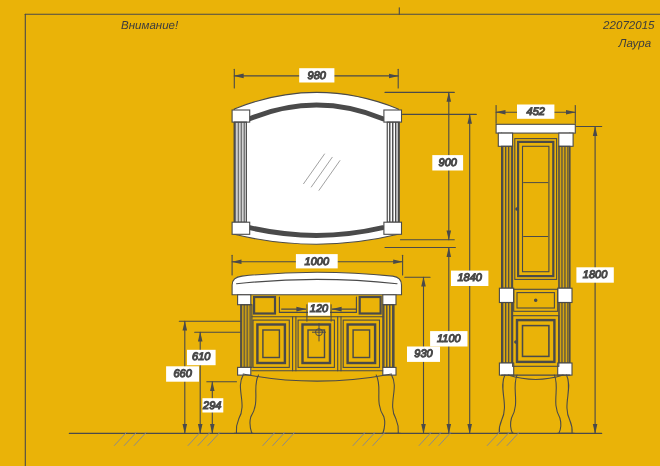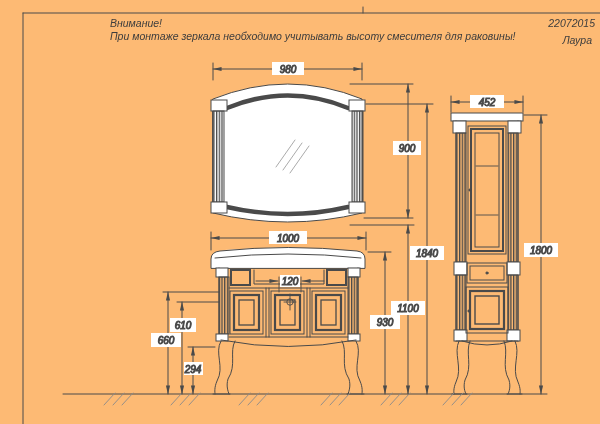--- a/index.html
+++ b/index.html
@@ -1,28 +1,27 @@
 <!DOCTYPE html>
 <html><head>
 <meta charset="utf-8">
 <style>
   html,body{margin:0;padding:0;background:#fff;}
-  .page{position:relative;width:600px;height:424px;background:#fdba74;overflow:hidden;
+  .page{position:relative;width:600px;height:424px;background:#eab308;overflow:hidden;
         font-family:"Liberation Sans",sans-serif;color:#3d3d3d;}
   .hdr{position:absolute;font-style:italic;font-size:10.5px;line-height:12px;color:#3d3d3d;white-space:nowrap;}
   .hdr.right{text-align:right;}
   svg text{font-family:"Liberation Sans",sans-serif;font-style:italic;font-size:10px;fill:#3d3d3d;}
 </style>
 </head>
 <body>
 
 <div class="page">
 
   <div class="hdr" style="left:110px;top:17px;">Внимание!</div>
-  <div class="hdr" style="left:110px;top:30px;">При монтаже зеркала необходимо учитывать высоту смесителя для раковины!</div>
   <div class="hdr right" style="right:5px;top:17px;">22072015</div>
   <div class="hdr right" style="right:8px;top:34px;font-style:italic;">Лаура</div>
 
   <svg width="600" height="424" viewBox="0 0 600 424" stroke-linecap="round" fill="none">
     <defs>
       <marker id="arw" viewBox="0 0 10 6" refX="9.5" refY="3" markerWidth="9" markerHeight="5.4" orient="auto-start-reverse">
         <path d="M0,0.7 L10,3 L0,5.3 Z" fill="#4a4a4a" stroke="none"></path>
       </marker>
       <pattern id="flute" x="0" y="0" width="2.7" height="6" patternUnits="userSpaceOnUse">
         <rect x="0" y="0" width="1.3" height="6" fill="#4a4a4a"></rect>

